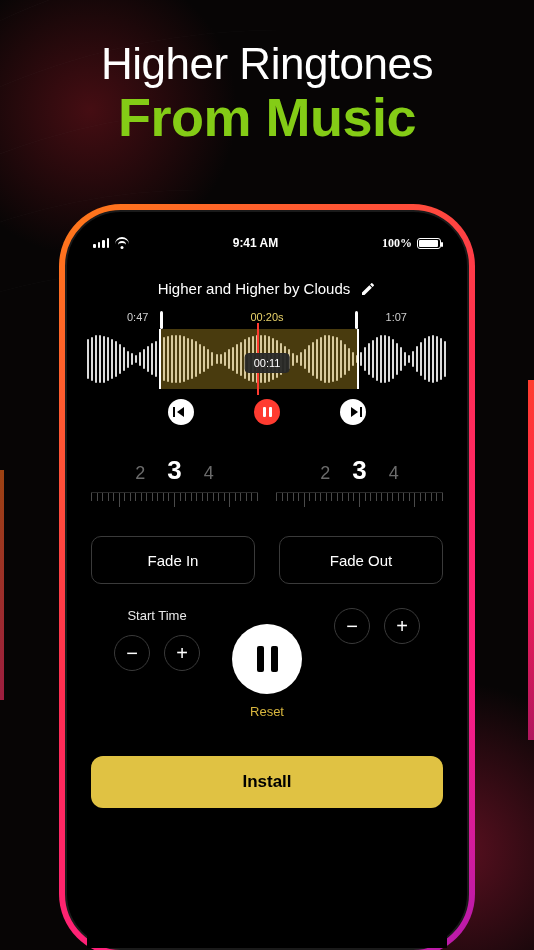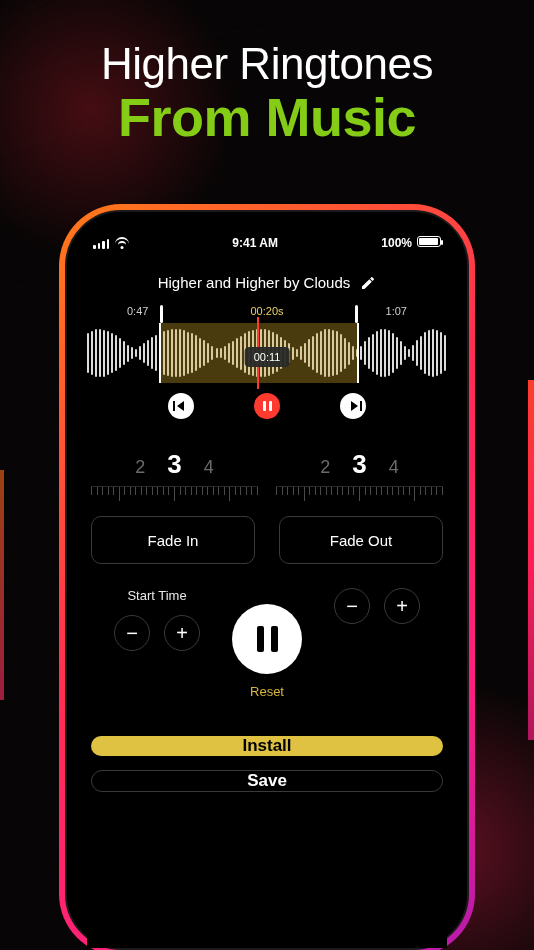--- a/index.html
+++ b/index.html
@@ -74,21 +74,21 @@
     position: absolute; left: 20px; right: 20px; top: 22px; bottom: 0;
     background: #000;
     color: #fff;
   }
 
   
   .status {
     display: flex; align-items: center; justify-content: space-between;
     font-size: 12px; font-weight: 600; height: 18px; padding: 0 6px;
   }
-  .status .left, .status .right { display: flex; gap: 5px; }
+  .status .left, .status .right { display: flex; align-items: center; gap: 5px; font-family: Liberation Serif, serif; }
   .bars { display: flex; align-items: flex-end; gap: 2px; }
   .bars i { width: 2.5px; background: #fff; display: block; border-radius: 1px; }
   .bars i.b1 { height: 4px; } .bars i.b2 { height: 6px; } .bars i.b3 { height: 8px; } .bars i.b4 { height: 10px; }
   .wifi-ic { width: 15px; height: 12px; position: relative; }
   .wifi-ic span {
     position: absolute; border: 2px solid #fff; border-bottom: none; border-left: none; border-right: none;
     border-radius: 50% 50% 0 0 / 100% 100% 0 0;
     left: 50%; transform: translateX(-50%);
   }
   .wifi-ic .w1 { width: 14px; height: 7px; top: 0; }
@@ -106,21 +106,21 @@
   .navbar .back {
     position: absolute; left: 4px; top: 50%; transform: translateY(-50%);
     font-size: 0; width: 26px; height: 26px;
   }
   .chev-left { display:block; width:12px; height:12px; border-left:2.5px solid #fff; border-bottom:2.5px solid #fff; transform: rotate(45deg); margin:7px 0 0 8px; }
   .navbar .title { font-size: 18px; font-weight: 600; }
 
   
   .track-row {
     display:flex; align-items:center; justify-content:center; gap:10px;
-    margin-top: 22px; font-size: 15px; font-weight: 500;
+    margin-top: 28px; font-size: 15px; font-weight: 500;
   }
   .edit-ic { width: 16px; height: 16px; }
 
   
   .wave-area { position: relative; margin-top: 14px; height: 110px; }
   .wave-meta { position:absolute; top:0; left:40px; right:40px; display:flex; justify-content:space-between; font-size:11px; color:#cfcfcf; }
   .wave-sel-label { position:absolute; top:0; left:50%; transform:translateX(-50%); font-size:11px; color:#e9d36a; }
   .waveform {
     position:absolute; left:0; right:0; top:20px; height:56px;
     display:flex; align-items:center;
@@ -160,21 +160,21 @@
   .dials { display:flex; gap:18px; margin-top: 34px; padding: 0 4px; }
   .dial { flex:1; text-align:center; }
   .dial-nums { display:flex; justify-content:center; gap:22px; align-items:baseline; font-size:18px; color:#6b6b6b; }
   .dial-nums .cur { color:#fff; font-weight:700; font-size:26px; }
   .ticks {
     margin-top:6px; height:16px; display:flex; justify-content:space-between; border-top:1px solid #2a2a2a;
   }
   .ticks i { width:1px; height:8px; background:#4a4a4a; display:block; }
 
   
-  .fade-row { display:flex; gap:24px; margin-top:14px; padding:0 4px; }
+  .fade-row { display:flex; gap:24px; margin-top:28px; padding:0 4px; }
   .fade-btn {
     flex:1; height:48px; border:1px solid #3a3a3a; border-radius:10px; background:transparent;
     color:#fff; font-size:15px; display:flex; align-items:center; justify-content:center;
   }
 
   
   .time-play-row { position:relative; margin-top:24px; padding:0 4px; height:120px; }
   .time-block { position:absolute; top:0; width:140px; text-align:center; }
   .time-block.left { left:0; } .time-block.right { right:0; }
   .time-title { font-size:13px; color:#e9e9e9; margin-bottom:12px; }
@@ -186,21 +186,21 @@
     display:flex; align-items:center; justify-content:center;
   }
   .big-pause { display:flex; gap:7px; }
   .big-pause i { width:7px; height:26px; background:#000; border-radius:2px; }
   .reset {
     position:absolute; left:50%; top:96px; transform:translateX(-50%);
     color:#d8b63e; font-size:13px; font-weight:500;
   }
 
   
-  .bottom-row { display:flex; gap:14px; margin-top:28px; padding:0 4px;flex-direction:column; }
+  .bottom-row { display:flex; gap:14px; margin-top:28px; padding:0 4px; }
   .b-btn { flex:1; height:52px; border-radius:12px; font-size:17px; font-weight:700; display:flex; align-items:center; justify-content:center; }
   .b-btn.install { background:#e0c243; color:#000; }
   .b-btn.save { border:1px solid #3a3a3a; background:transparent; color:#fff; }
 </style>
 </head>
 <body>
 
 <div class="bg">
   <div class="glow-tl"></div>
   <div class="glow-br"></div>
@@ -496,20 +496,17 @@
                 <span>+</span>
               </div>
           </div>
         </div>
       </div>
 
       <div class="bottom-row">
         <div class="b-btn install">
             <span>Install</span>
           </div>
-        <div class="b-btn save">
-            <span>Save</span>
-          </div>
       </div>
 
     </div>
   </div>
 </div>
 
 </body></html>

